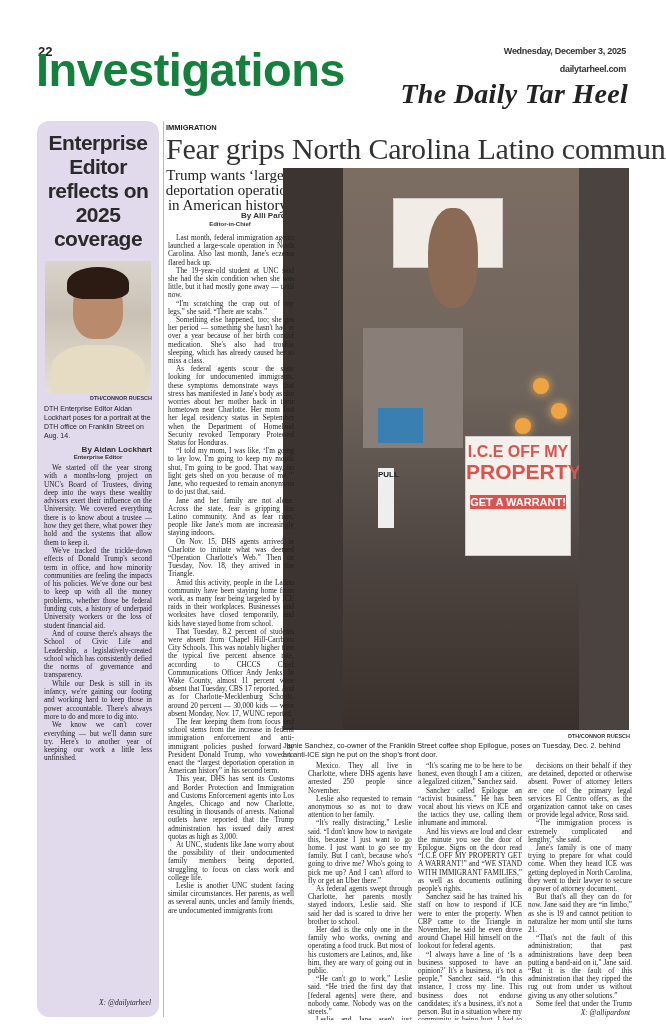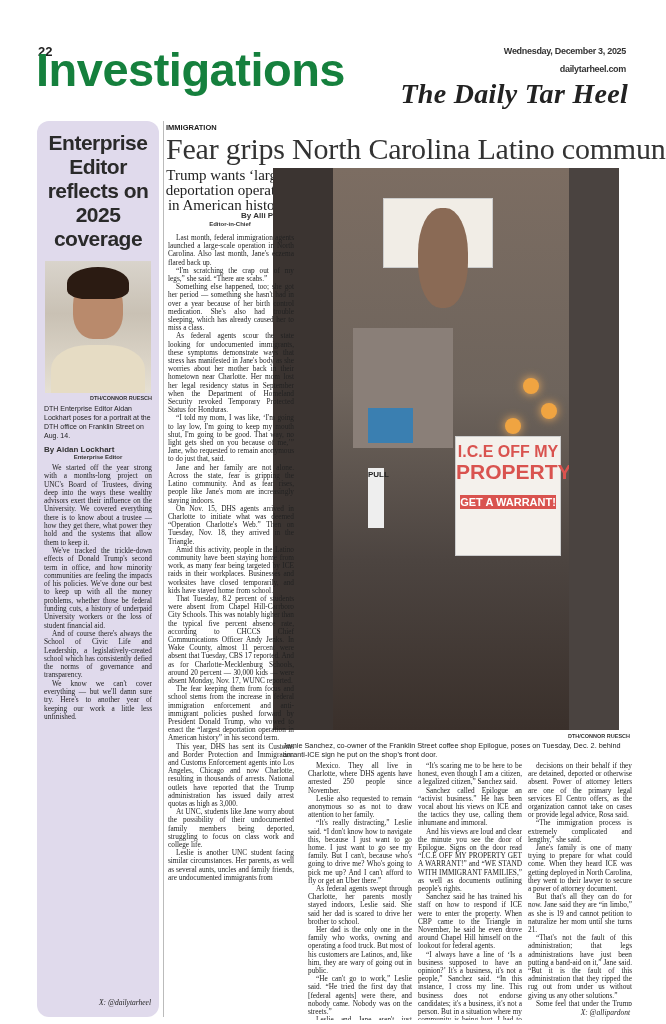--- a/index.html
+++ b/index.html
@@ -10,34 +10,34 @@
 .site{position:absolute;right:40px;top:64px;font:bold 9px "Liberation Sans",sans-serif;color:#333;letter-spacing:-0.3px}
 .masthead{position:absolute;right:38px;top:78px;font:bold 28px "Liberation Serif",serif;color:#222;letter-spacing:0.3px;font-style:italic}
 .sidebar{position:absolute;left:37px;top:121px;width:122px;height:896px;background:#e0daec;border-radius:12px;padding:8px 7px}
 .sb-title{font:bold 21px "Liberation Sans",sans-serif;text-align:center;color:#2a2a2a;line-height:24px;letter-spacing:-0.5px;margin-top:2px}
 .sb-photo{width:106px;height:132px;margin:10px auto 0;background:linear-gradient(180deg,#d9d4cc 0%,#c9c1b4 40%,#e6e0d3 100%);position:relative;overflow:hidden}
 .sb-photo .head{position:absolute;left:28px;top:16px;width:50px;height:62px;border-radius:45% 45% 40% 40%;background:#b98a6c}
 .sb-photo .hair{position:absolute;left:22px;top:6px;width:62px;height:32px;border-radius:50% 50% 30% 30%;background:#2b1b12}
 .sb-photo .shirt{position:absolute;left:6px;top:84px;width:94px;height:60px;border-radius:40% 40% 0 0;background:#e6dcc4}
 .sb-credit{font:bold 5.5px "Liberation Sans",sans-serif;text-align:right;margin-top:2px;color:#333}
 .sb-caption{font:7px "Liberation Sans",sans-serif;color:#222;line-height:9px;margin-top:3px}
-.sb-byline{font:bold 8px "Liberation Sans",sans-serif;text-align:left;margin-top:5px;color:#333}
+.sb-byline{font:bold 8px "Liberation Sans",sans-serif;text-align:right;margin-top:5px;color:#333}
 .sb-role{font:bold 6px "Liberation Sans",sans-serif;text-align:center;color:#333;margin-bottom:4px}
 .sb-body{font:7.3px "Liberation Serif",serif;line-height:8.3px;text-align:justify;color:#222}
 .sb-body p{text-indent:8px}
 .sb-handle{position:absolute;bottom:10px;right:8px;font:italic 7.5px "Liberation Serif",serif;color:#222}
 .rule{position:absolute;left:163px;top:121px;width:1px;height:896px;background:#bbb}
 .kicker{position:absolute;left:166px;top:123px;font:bold 7.5px "Liberation Sans",sans-serif;color:#222}
 .headline{position:absolute;left:166px;top:132px;font:30px "Liberation Serif",serif;color:#333;letter-spacing:-0.2px;white-space:nowrap}
 .deck{position:absolute;left:165px;top:168px;width:130px;font:15px "Liberation Serif",serif;text-align:center;line-height:15px;color:#222}
 .byline{position:absolute;left:165px;top:211px;width:130px;text-align:right;font:bold 8px "Liberation Sans",sans-serif;color:#333}
 .byrole{position:absolute;left:165px;top:221px;width:130px;text-align:center;font:bold 6px "Liberation Sans",sans-serif;color:#333}
 .col{position:absolute;font:7.3px "Liberation Serif",serif;line-height:8.2px;text-align:justify;color:#222}
 .col p{text-indent:8px}
-.photo{position:absolute;left:273px;top:168px;width:346px;height:562px;background:#2a2422;overflow:hidden}
+.photo{position:absolute;left:283px;top:168px;width:346px;height:562px;background:#2a2422;overflow:hidden}
 .ph-frameL{position:absolute;left:0;top:0;width:60px;height:100%;background:#3b3431}
 .ph-frameR{position:absolute;right:0;top:0;width:50px;height:100%;background:#4a4340}
 .ph-glass{position:absolute;left:60px;top:0;right:50px;height:100%;background:linear-gradient(180deg,#7c6d62 0%,#6e645c 40%,#4c4440 70%,#3a302b 100%)}
 .ph-bldg{position:absolute;left:80px;top:160px;width:100px;height:120px;background:#8a7f78}
 .ph-blue{position:absolute;left:95px;top:240px;width:45px;height:35px;background:#3a7fb1}
 .ph-lamp{position:absolute;width:16px;height:16px;border-radius:50%;background:#f0a441;box-shadow:0 0 10px #f6b15d}
 .ph-sign{position:absolute;left:182px;top:268px;width:106px;height:120px;background:#f4f1ec;border:1px solid #ccc;text-align:center;padding-top:6px}
 .ph-sign .l1{font:bold 16px "Liberation Sans",sans-serif;color:#d9534f;line-height:17px}
 .ph-sign .l2{font:bold 21px "Liberation Sans",sans-serif;color:#d9534f;line-height:24px}
 .ph-sign .l3{font:bold 11px "Liberation Sans",sans-serif;color:#fff;background:#d9534f;margin:11px 4px 0;line-height:14px}
@@ -65,20 +65,21 @@
       <div class="hair"></div>
   </div>
   <div class="sb-credit">DTH/CONNOR RUESCH</div>
   <div class="sb-caption">DTH Enterprise Editor Aidan Lockhart poses for a portrait at the DTH office on Franklin Street on Aug. 14.</div>
   <div class="sb-byline">By Aidan Lockhart</div>
   <div class="sb-role">Enterprise Editor</div>
   <div class="sb-body">
     <p>We started off the year strong with a months-long project on UNC's Board of Trustees, diving deep into the ways these wealthy advisors exert their influence on the University. We covered everything there is to know about a trustee — how they get there, what power they hold and the systems that allow them to keep it.</p>
     <p>We've tracked the trickle-down effects of Donald Trump's second term in office, and how minority communities are feeling the impacts of his policies. We've done our best to keep up with all the money problems, whether those be federal funding cuts, a history of underpaid University workers or the loss of student financial aid.</p>
     <p>And of course there's always the School of Civic Life and Leadership, a legislatively-created school which has consistently defied the norms of governance and transparency.</p>
+    <p>While our Desk is still in its infancy, we're gaining our footing and working hard to keep those in power accountable. There's always more to do and more to dig into.</p>
     <p>We know we can't cover everything — but we'll damn sure try. Here's to another year of keeping our work a little less unfinished.</p>
   </div>
   <div class="sb-handle">X: @dailytarheel</div>
 </aside>
 
 <div class="rule"></div>
 
 <div class="kicker">IMMIGRATION</div>
 <h1 class="headline">Fear grips North Carolina Latino community</h1>
 <div class="deck">Trump wants ‘largest deportation operation in American history’</div>
@@ -101,20 +102,21 @@
   </div>
   <div class="ph-pull">PULL</div>
   <div class="ph-frameL"></div>
   <div class="ph-frameR"></div>
 </div>
 <div class="credit">DTH/CONNOR RUESCH</div>
 <div class="caption">Jamie Sanchez, co-owner of the Franklin Street coffee shop Epilogue, poses on Tuesday, Dec. 2. behind an anti-ICE sign he put on the shop's front door.</div>
 
 <div class="col" style="left:168px;top:234px;width:126px;height:786px;overflow:hidden" id="c1">
     <p>Last month, federal immigration agents launched a large-scale operation in North Carolina. Also last month, Jane's eczema flared back up.</p>
+    <p>The 19-year-old student at UNC said she had the skin condition when she was little, but it had mostly gone away — until now.</p>
     <p>“I'm scratching the crap out of my legs,” she said. “There are scabs.”</p>
     <p>Something else happened, too; she got her period — something she hasn't had in over a year because of her birth control medication. She's also had trouble sleeping, which has already caused her to miss a class.</p>
     <p>As federal agents scour the state looking for undocumented immigrants, these symptoms demonstrate ways that stress has manifested in Jane's body as she worries about her mother back in their hometown near Charlotte. Her mom lost her legal residency status in September when the Department of Homeland Security revoked Temporary Protected Status for Honduras.</p>
     <p>“I told my mom, I was like, ‘I'm going to lay low, I'm going to keep my mouth shut, I'm going to be good. That way, no light gets shed on you because of me,’” Jane, who requested to remain anonymous to do just that, said.</p>
     <p>Jane and her family are not alone. Across the state, fear is gripping the Latino community. And as fear rises, people like Jane's mom are increasingly staying indoors.</p>
     <p>On Nov. 15, DHS agents arrived in Charlotte to initiate what was deemed “Operation Charlotte's Web.” Then on Tuesday, Nov. 18, they arrived in the Triangle.</p>
     <p>Amid this activity, people in the Latino community have been staying home from work, as many fear being targeted by ICE raids in their workplaces. Businesses and worksites have closed temporarily, and kids have stayed home from school.</p>
     <p>That Tuesday, 8.2 percent of students were absent from Chapel Hill-Carrboro City Schools. This was notably higher than the typical five percent absence rate, according to CHCCS Chief Communications Officer Andy Jenks. In Wake County, almost 11 percent were absent that Tuesday, CBS 17 reported. And as for Charlotte-Mecklenburg Schools, around 20 percent — 30,000 kids — were absent Monday, Nov. 17, WUNC reported.</p>
     <p>The fear keeping them from focus and school stems from the increase in federal immigration enforcement and anti-immigrant policies pushed forward by President Donald Trump, who vowed to enact the “largest deportation operation in American history” in his second term.</p>
     <p>This year, DHS has sent its Customs and Border Protection and Immigration and Customs Enforcement agents into Los Angeles, Chicago and now Charlotte, resulting in thousands of arrests. National outlets have reported that the Trump administration has issued daily arrest quotas as high as 3,000.</p>
@@ -135,16 +137,16 @@
     <p>Sanchez called Epilogue an “activist business.” He has been vocal about his views on ICE and the tactics they use, calling them inhumane and immoral.</p>
     <p>And his views are loud and clear the minute you see the door of Epilogue. Signs on the door read “I.C.E OFF MY PROPERTY GET A WARRANT!” and “WE STAND WITH IMMIGRANT FAMILIES,” as well as documents outlining people's rights.</p>
     <p>Sanchez said he has trained his staff on how to respond if ICE were to enter the property. When CBP came to the Triangle in November, he said he even drove around Chapel Hill himself on the lookout for federal agents.</p>
     <p>“I always have a line of ‘Is a business supposed to have an opinion?’ It's a business, it's not a people,” Sanchez said. “In this instance, I cross my line. This business does not endorse candidates; it's a business, it's not a person. But in a situation where my community is being hurt, I had to cross that big line that I have.”</p>
   </div>
 <div class="col" style="left:528px;top:762px;width:104px;height:244px;overflow:hidden" id="c4">
     <p>decisions on their behalf if they are detained, deported or otherwise absent. Power of attorney letters are one of the primary legal services El Centro offers, as the organization cannot take on cases or provide legal advice, Rosa said.</p>
     <p>“The immigration process is extremely complicated and lengthy,” she said.</p>
     <p>Jane's family is one of many trying to prepare for what could come. When they heard ICE was getting deployed in North Carolina, they went to their lawyer to secure a power of attorney document.</p>
     <p>But that's all they can do for now. Jane said they are “in limbo,” as she is 19 and cannot petition to naturalize her mom until she turns 21.</p>
-    <p>“That's not the fault of this administration; that legs administrations have just been putting a band-aid on it,” Jane said. “But it is the fault of this administration that they ripped the rug out from under us without giving us any other solutions.”</p>
+    <p>“That's not the fault of this administration; that past administrations have deep been putting a band-aid on it,” Jane said. “But it is the fault of this administration that they ripped the rug out from under us without giving us any other solutions.”</p>
     <p>Some feel that under the Trump administration, people with anti-immigrant sentiments have felt more emboldened to speak out.</p>
   </div>
 <div class="handle" style="right:36px;top:1008px">X: @allipardont</div>
 
 </body></html>

